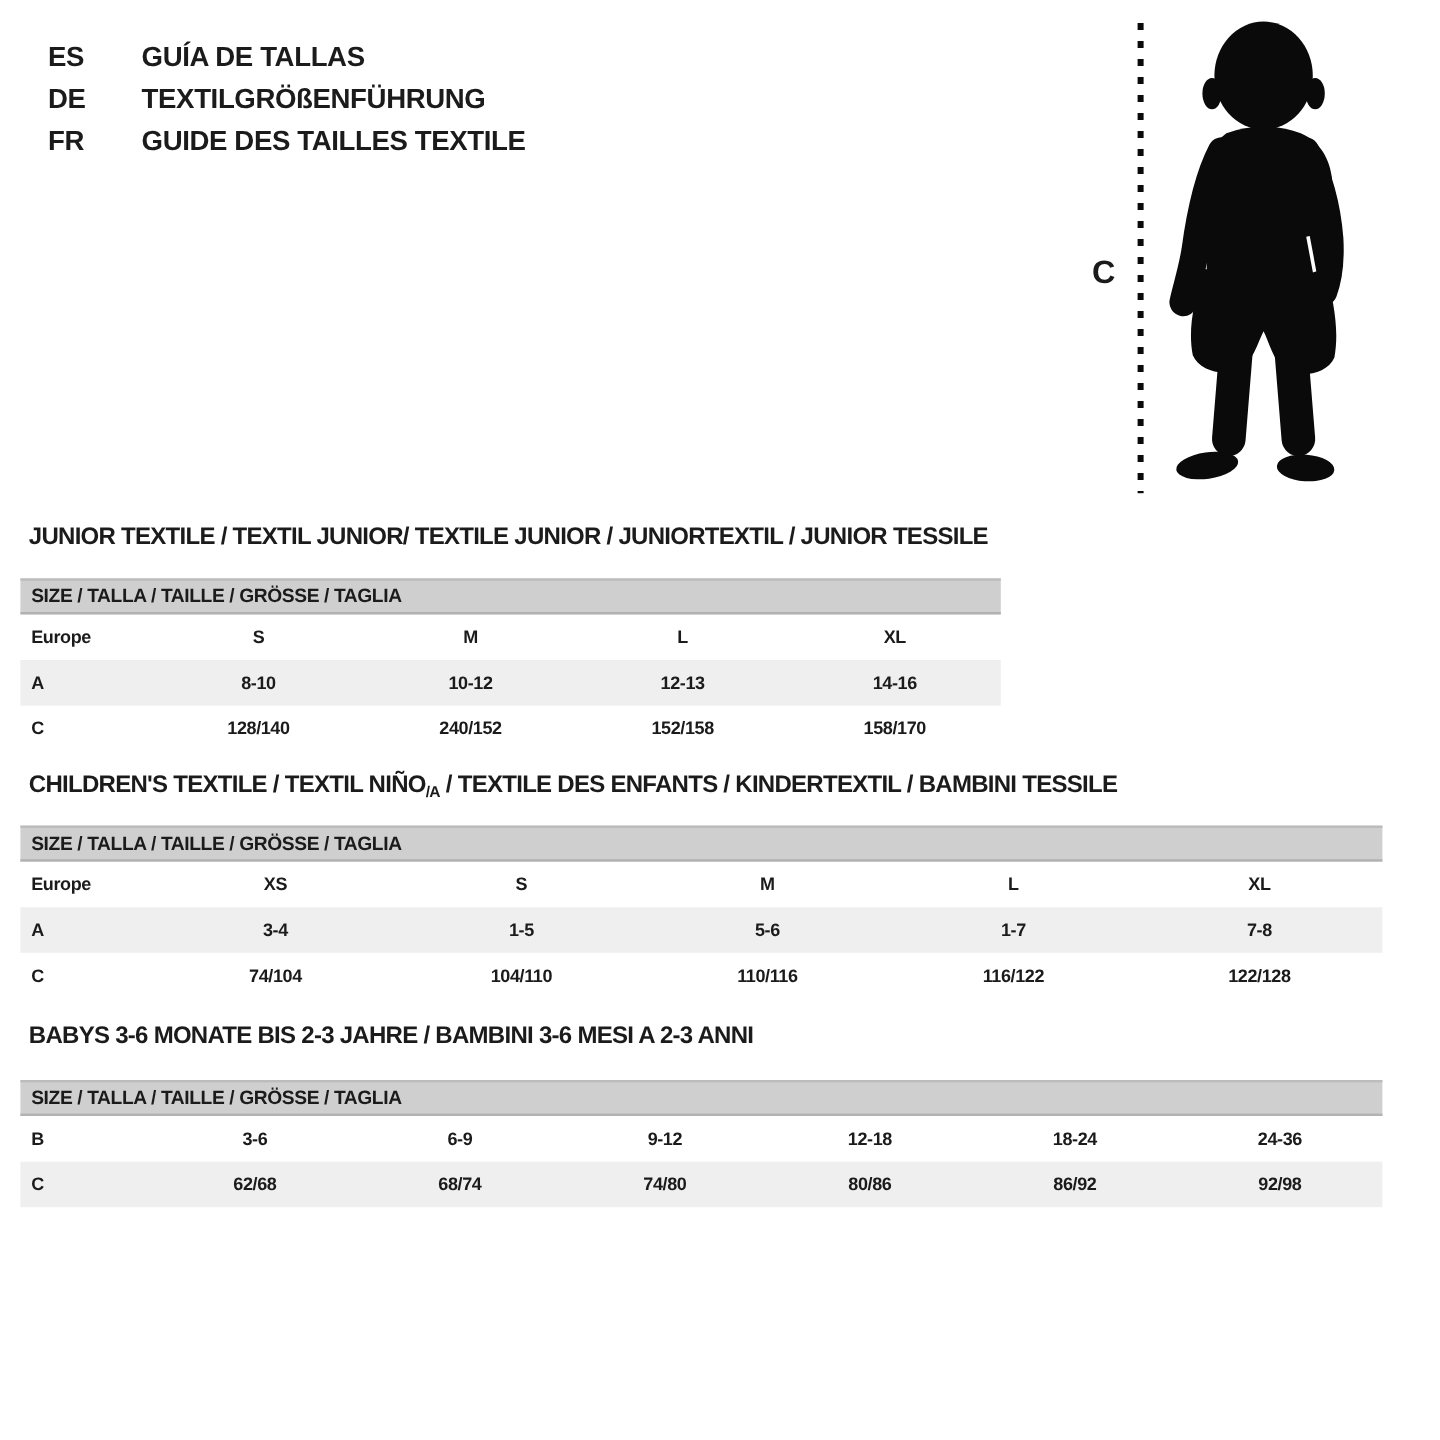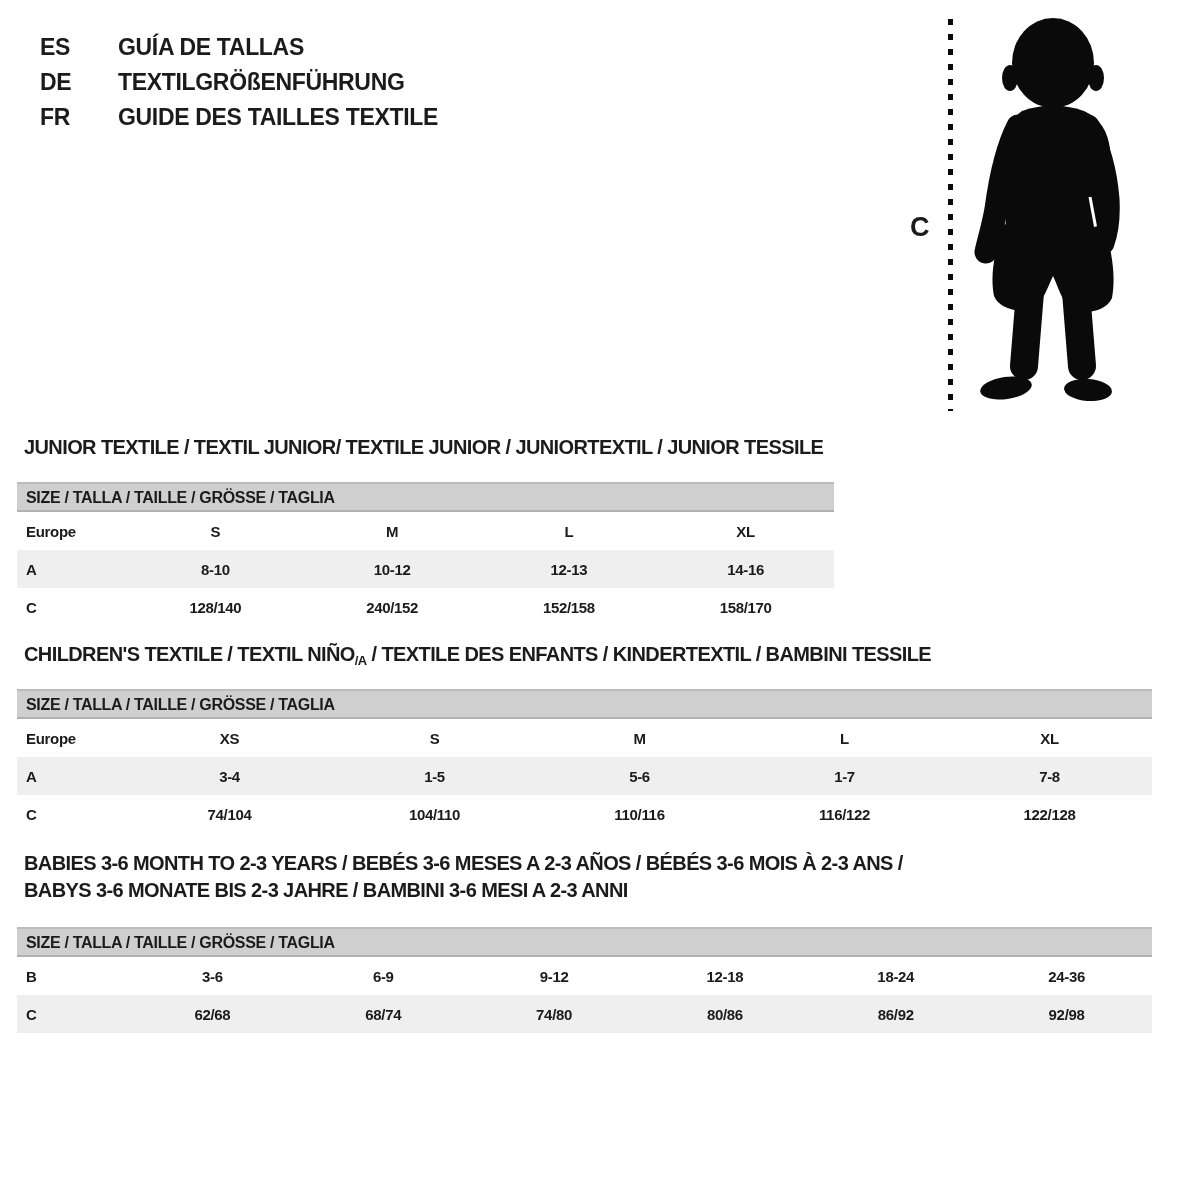--- a/index.html
+++ b/index.html
@@ -145,21 +145,20 @@
         <span class="tcell">74/104</span>
         <span class="tcell">104/110</span>
         <span class="tcell">110/116</span>
         <span class="tcell">116/122</span>
         <span class="tcell">122/128</span>
       </div>
     </div>
   </section>
 
   <section class="section sec-babies">
-    <h2 class="section-title">BABIES 3-6 MONTH TO 2-3 YEARS / BEBÉS 3-6 MESES A 2-3 AÑOS / BÉBÉS 3-6 MOIS À 2-3 ANS /</h2>
     <h2 class="section-title">BABYS 3-6 MONATE BIS 2-3 JAHRE / BAMBINI 3-6 MESI A 2-3 ANNI</h2>
     <div class="size-table">
       <div class="thead">SIZE / TALLA / TAILLE / GRÖSSE / TAGLIA</div>
       <div class="trow cols6">
         <span class="tlabel">B</span>
         <span class="tcell">3-6</span>
         <span class="tcell">6-9</span>
         <span class="tcell">9-12</span>
         <span class="tcell">12-18</span>
         <span class="tcell">18-24</span>

